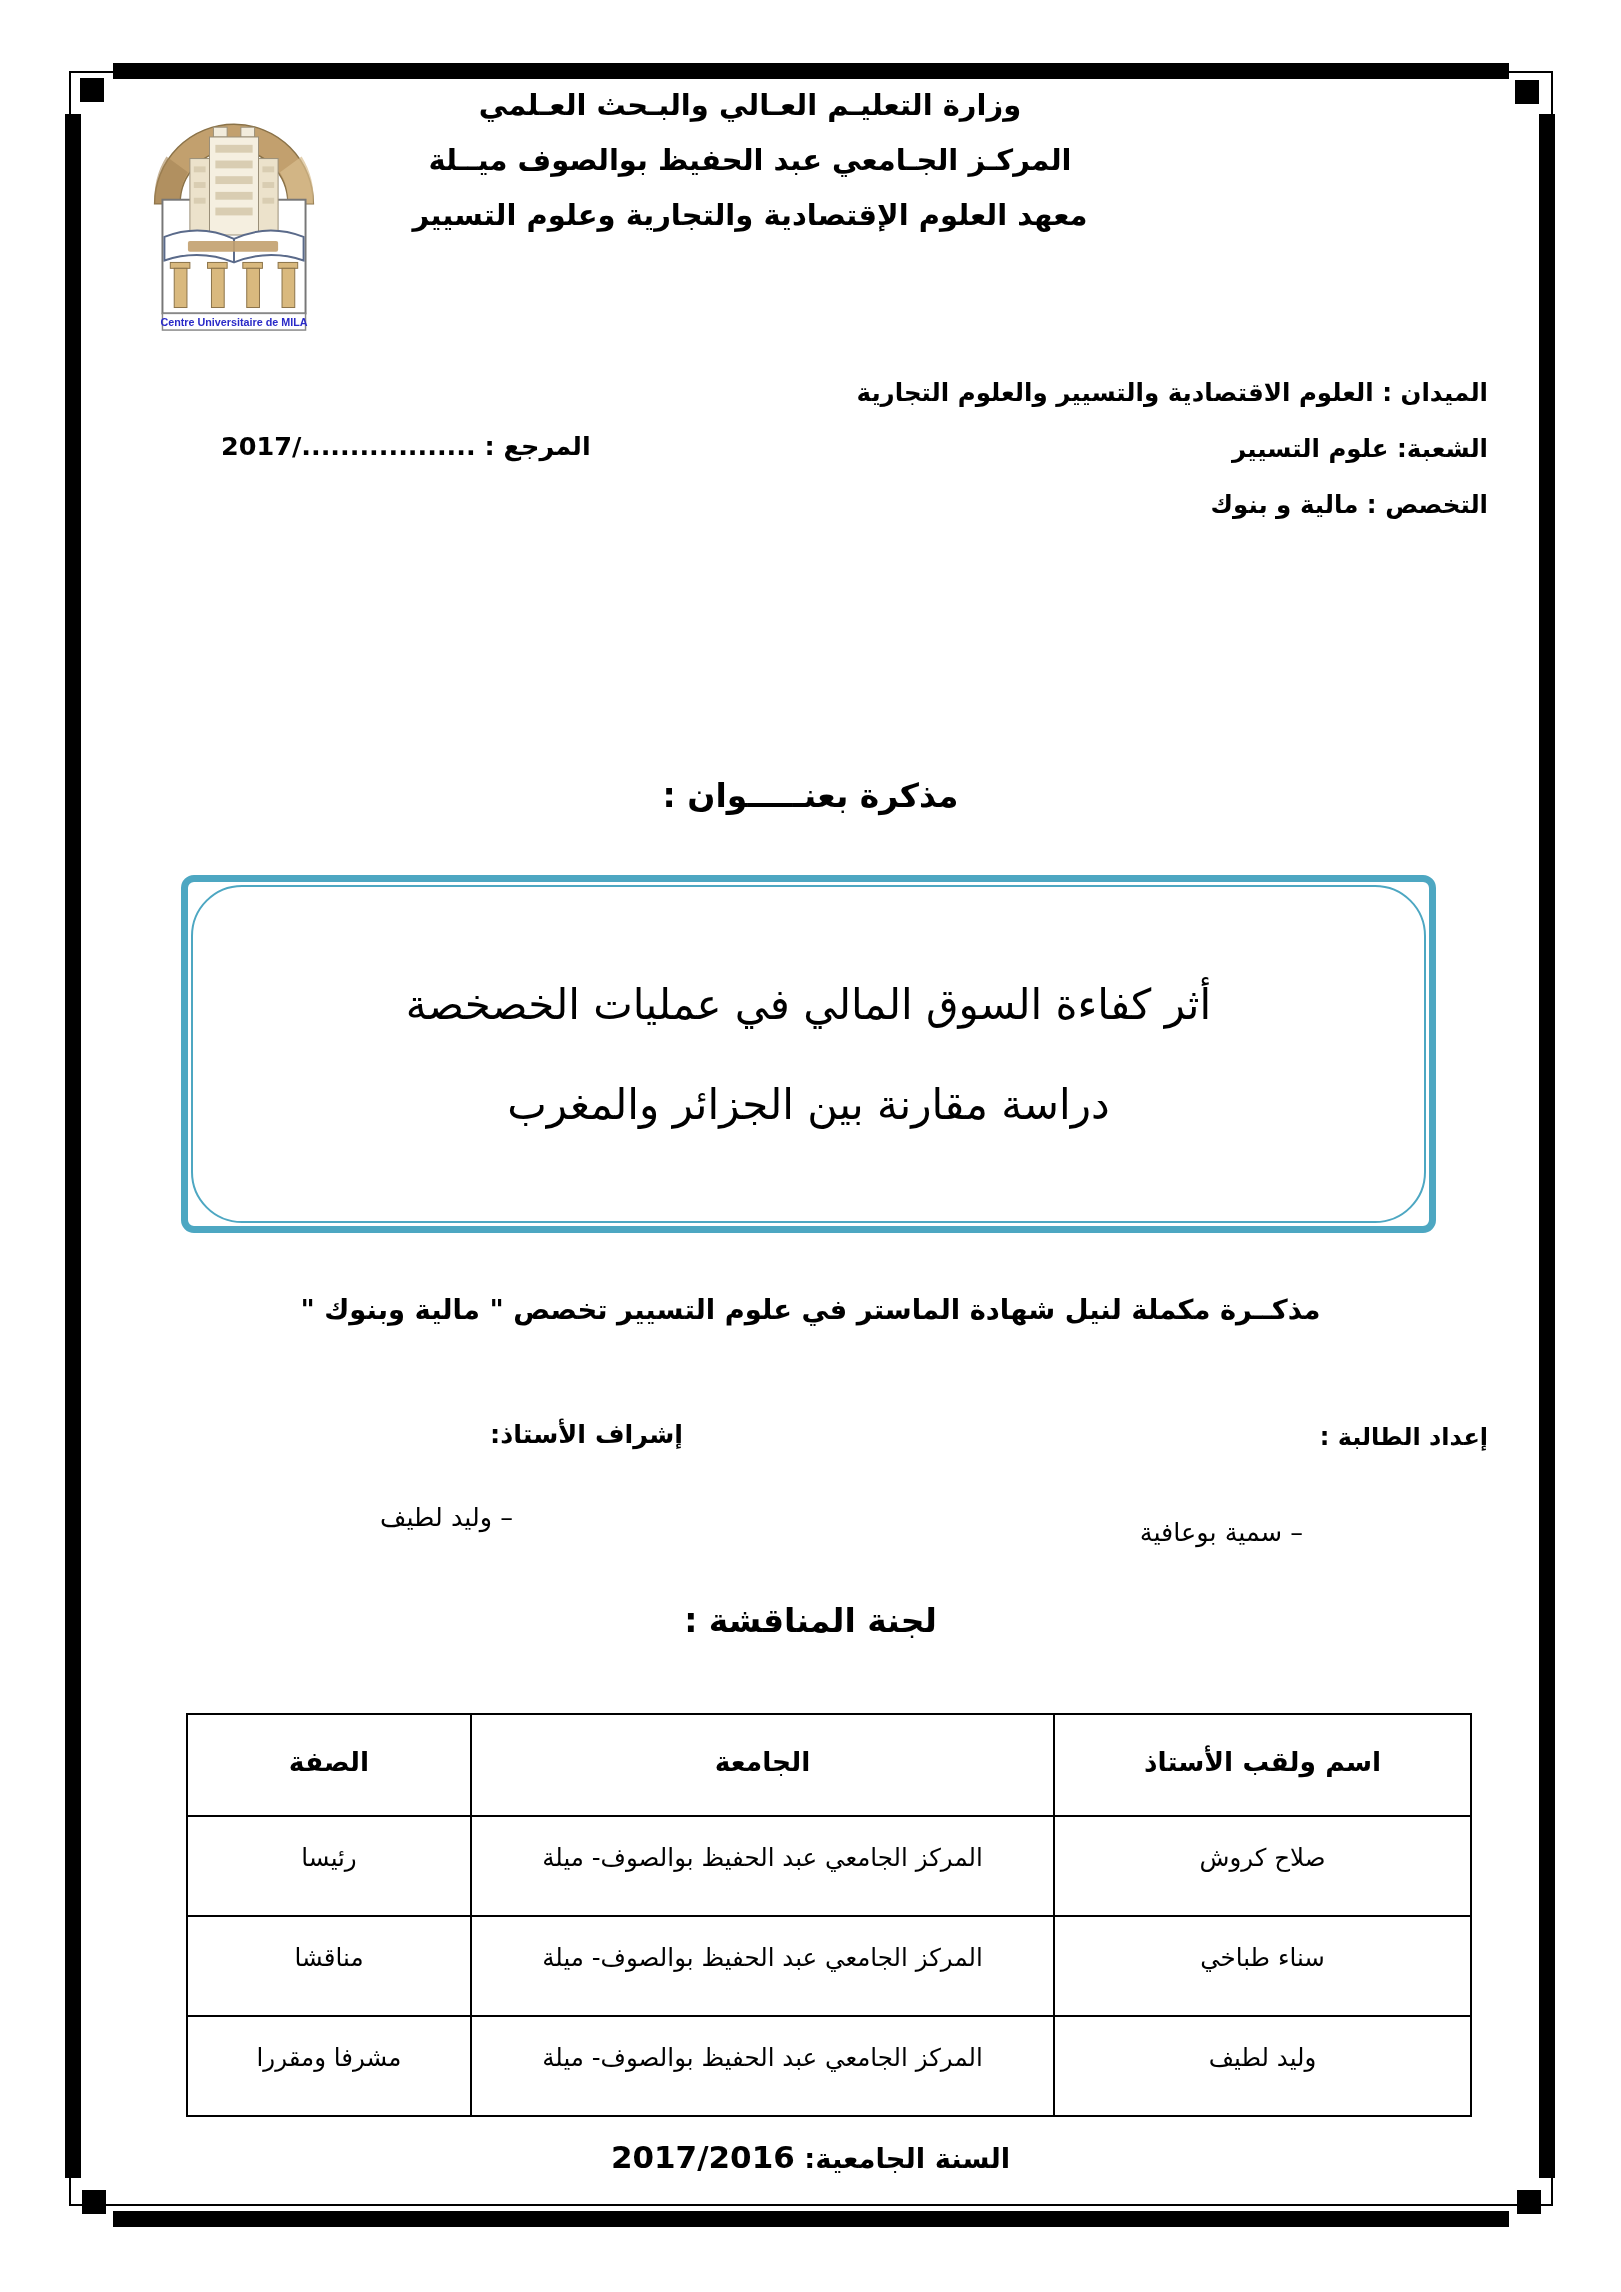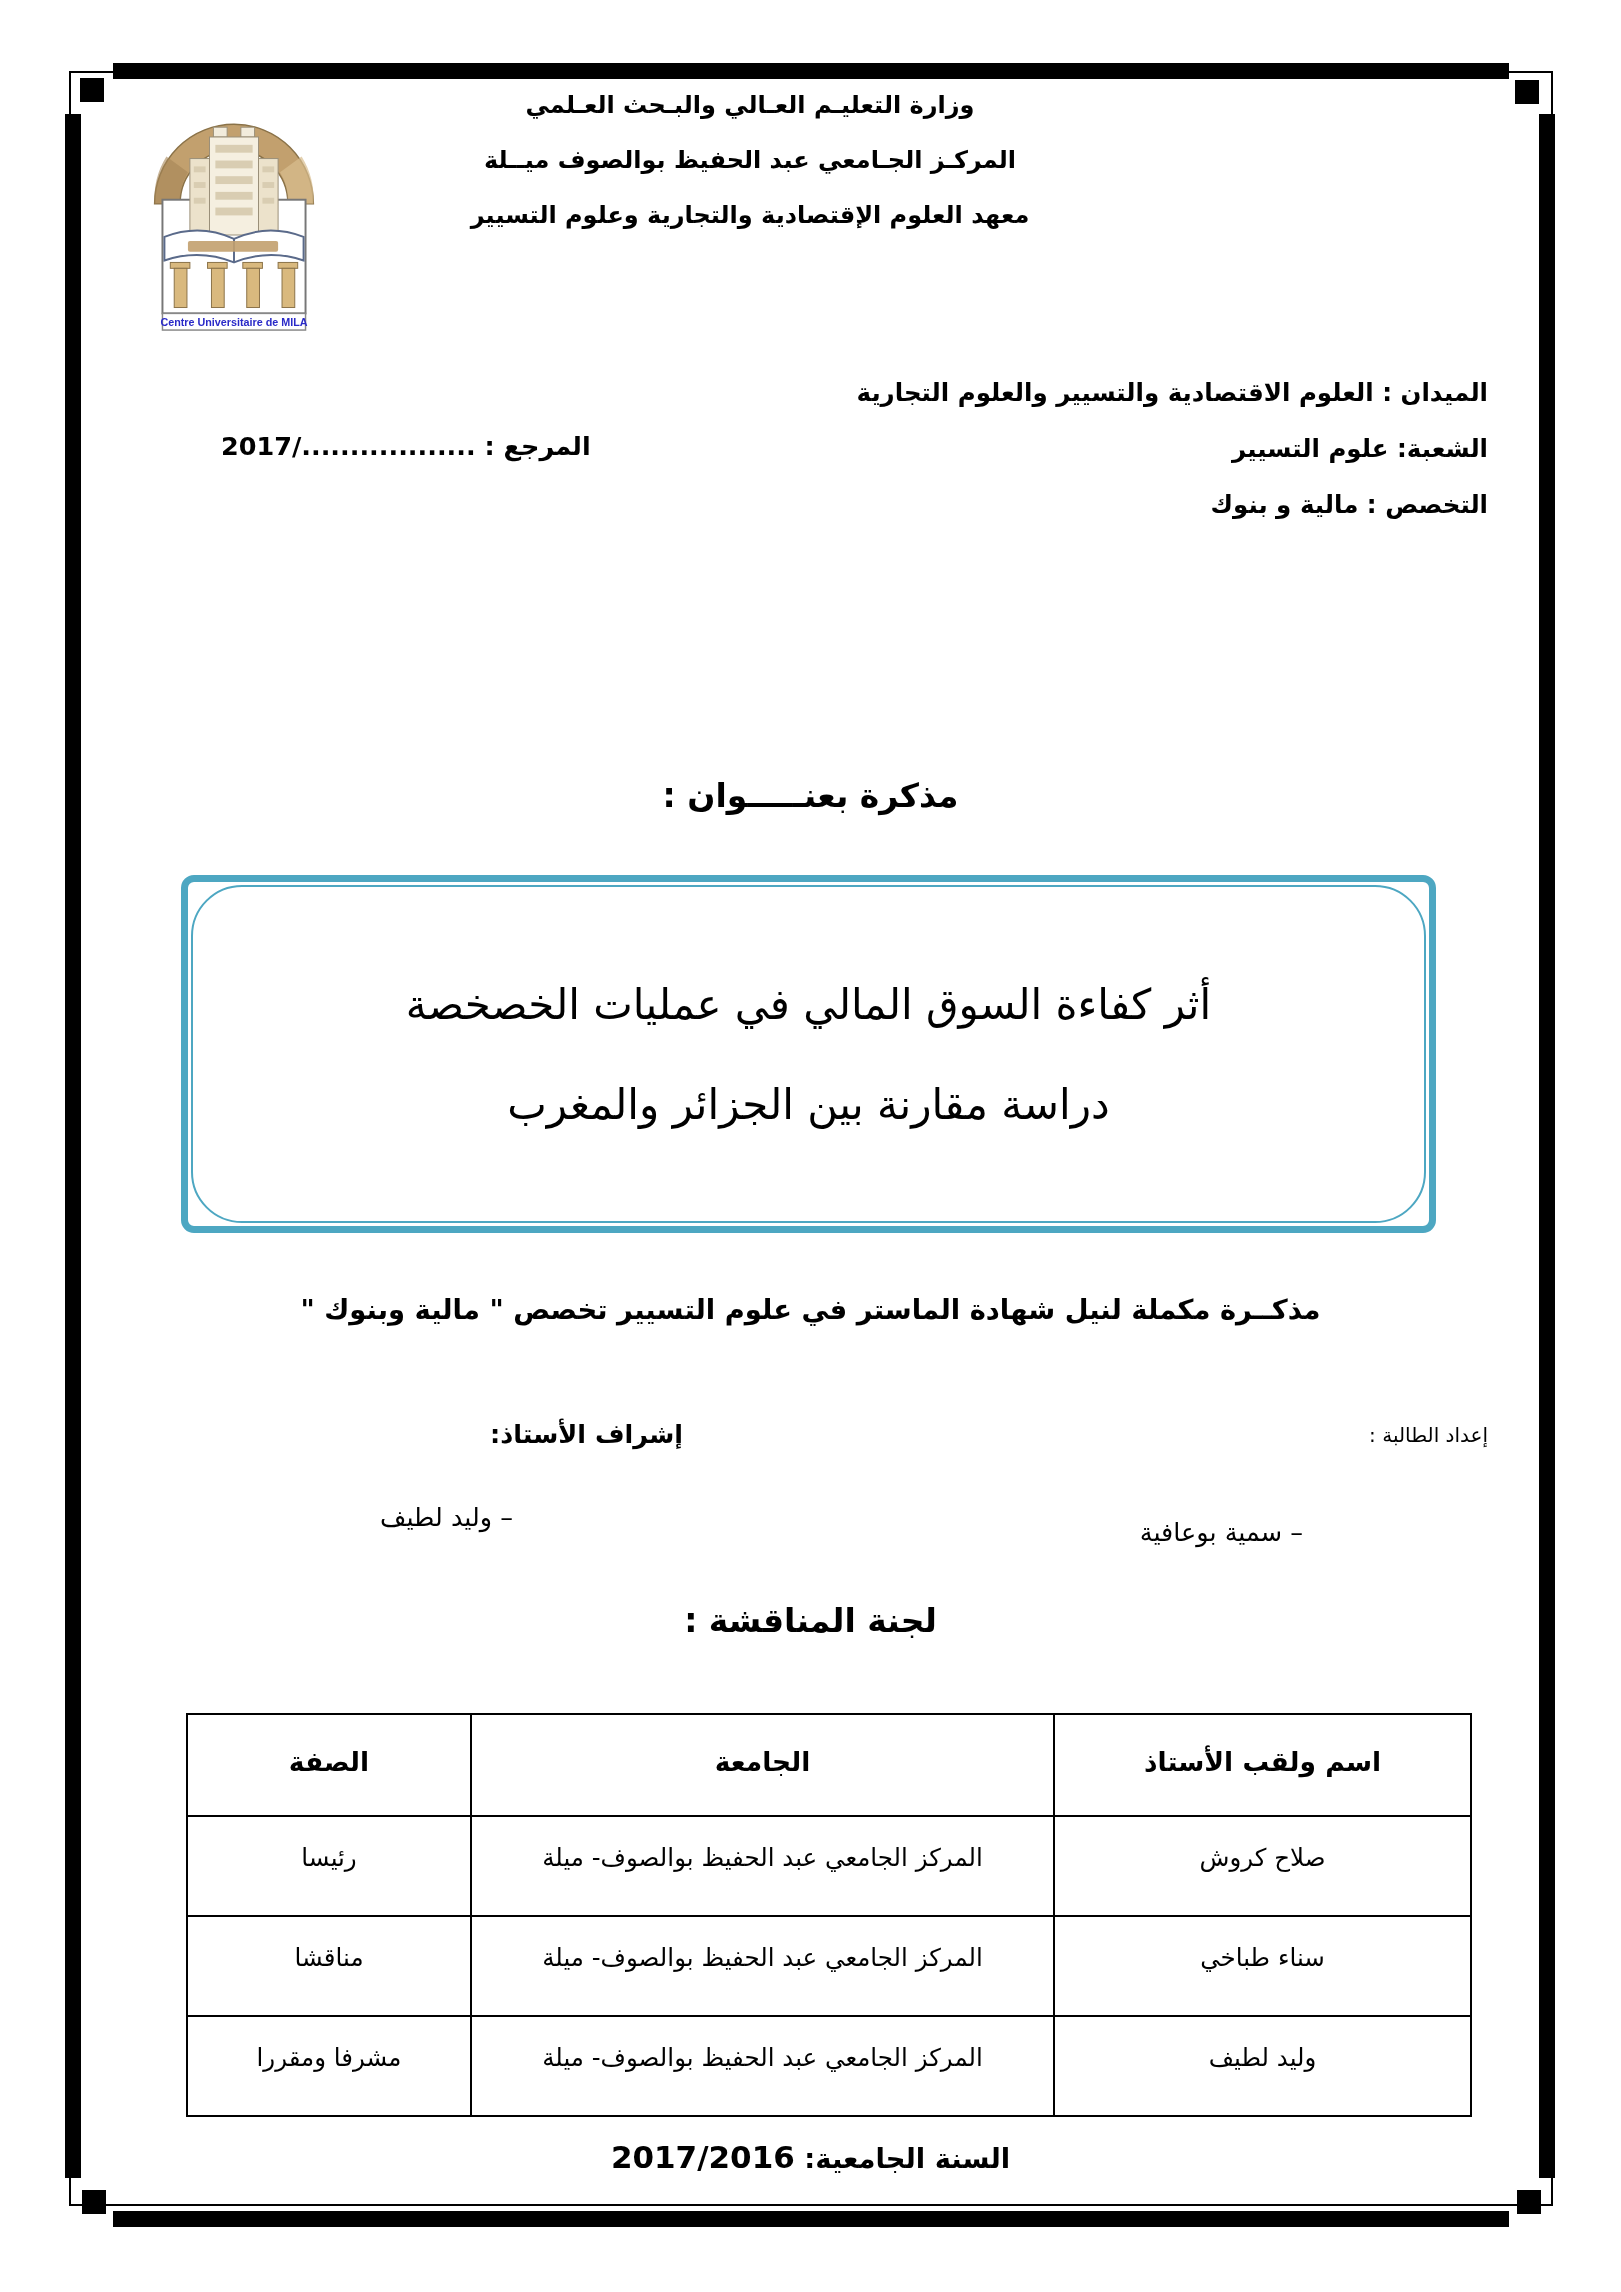--- a/index.html
+++ b/index.html
@@ -21,21 +21,21 @@
   .bar-right  { left:1539px;top:114px;  width:15.7px;  height:2064px; }
   .corner { position:absolute; background:#000; width:23.5px; height:23.5px; }
   .c-tl { left:80px;   top:78px;  }
   .c-tr { left:1515px; top:80px;  }
   .c-br { left:1517px; top:2190px;}
   .c-bl { left:82px;   top:2190px;}
 
   
   .header-block {
     position:absolute; left:353px; top:78px; width:794px;
-    text-align:center; font-weight:bold; font-size:24px; line-height:55px; color:#000;
+    text-align:center; font-weight:bold; font-size:29px; line-height:55px; color:#000;
   }
   .logo-wrap { position:absolute; left:127px; top:88px; width:214px; height:245px; }
 
   
   .info-block {
     position:absolute; right:133px; top:365px; width:882px;
     text-align:right; font-weight:bold; font-size:24.5px; line-height:56px; color:#000;
   }
   .reference {
     position:absolute; left:221px; top:431px; width:421px;
@@ -58,21 +58,21 @@
     gap:51px; padding:0 39px;
   }
   .title-line { font-size:42px; color:#000; text-align:center; font-weight:500; }
 
   .subtitle {
     position:absolute; left:0; right:0; top:1294px;
     text-align:center; font-weight:bold; font-size:27.4px; color:#000;
   }
 
   
-  .prepared-label  { position:absolute; right:133px; top:1423px; font-weight:normal; font-size:20px; }
+  .prepared-label  { position:absolute; right:133px; top:1423px; font-weight:bold; font-size:24px; }
   .prepared-name   { position:absolute; right:318px; top:1517px; font-size:25.5px; }
   .supervisor-label{ position:absolute; left:478px;  top:1419px; font-weight:bold; font-size:25.5px; direction:rtl;margin-left:12px; }
   .supervisor-name { position:absolute; left:380px;  top:1502px; font-size:25.5px; direction:rtl; }
 
   .committee-label {
     position:absolute; left:0; right:0; top:1601px;
     text-align:center; font-weight:bold; font-size:33px;
   }
 
   

